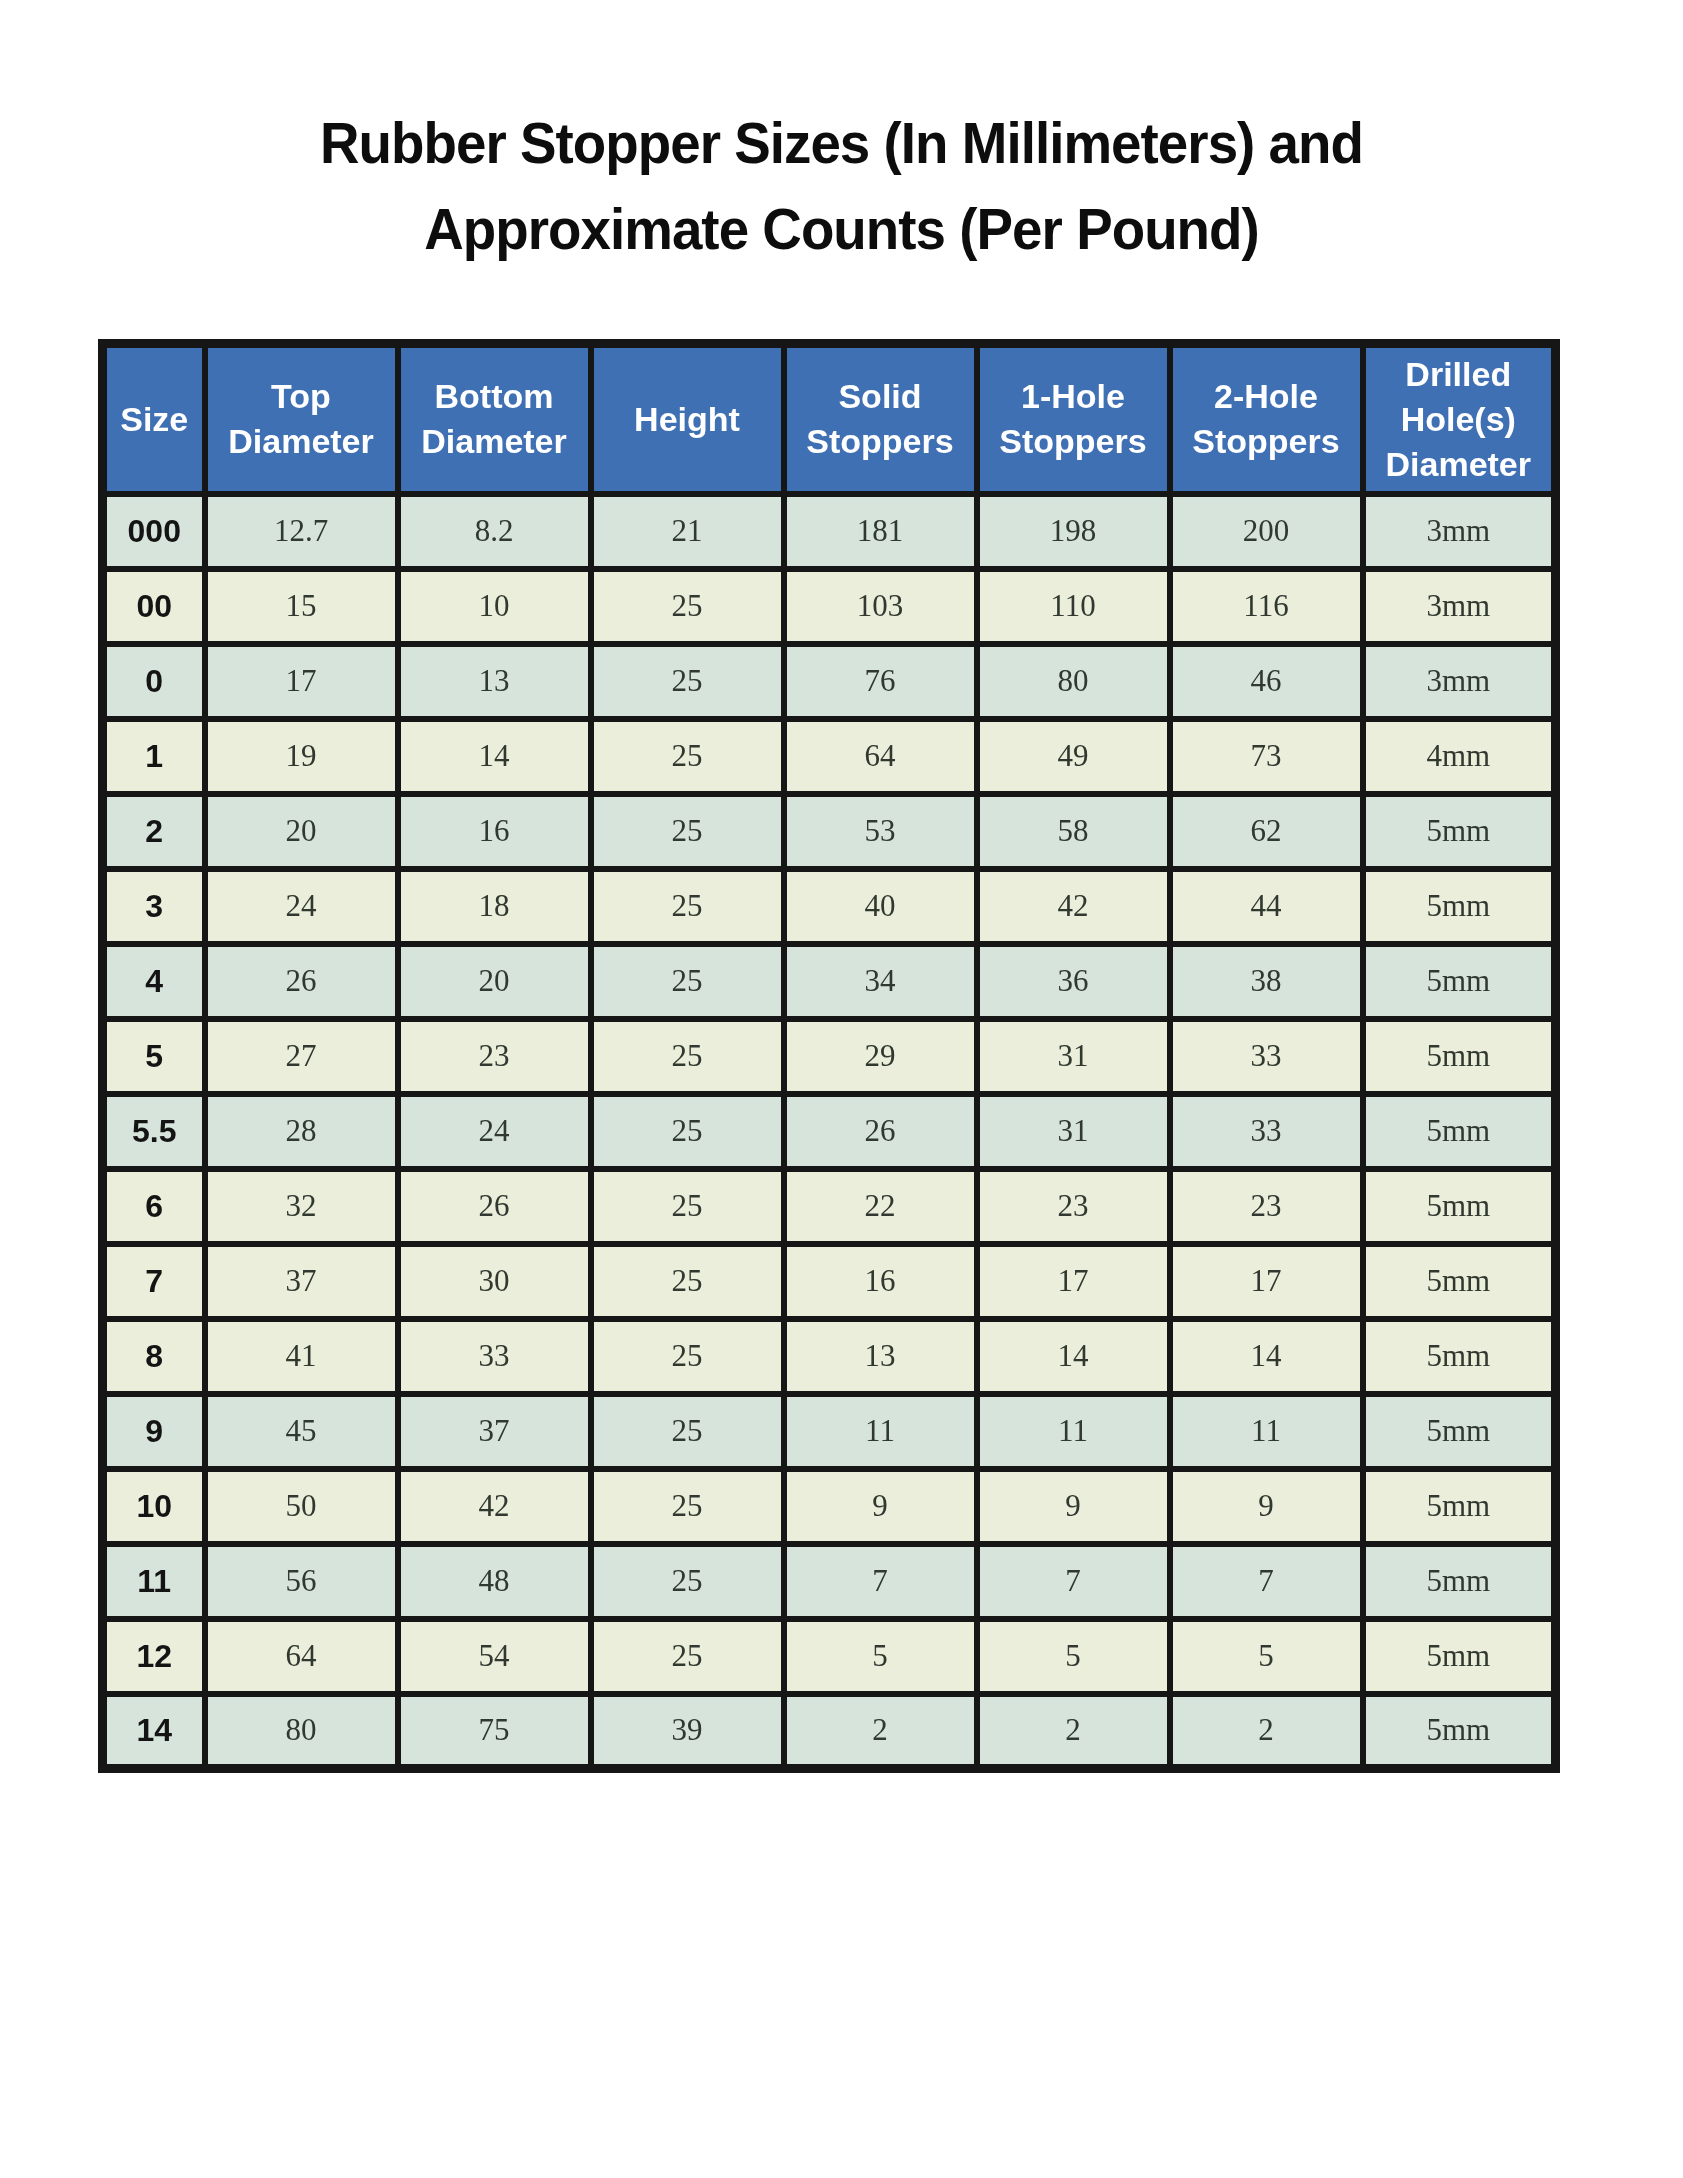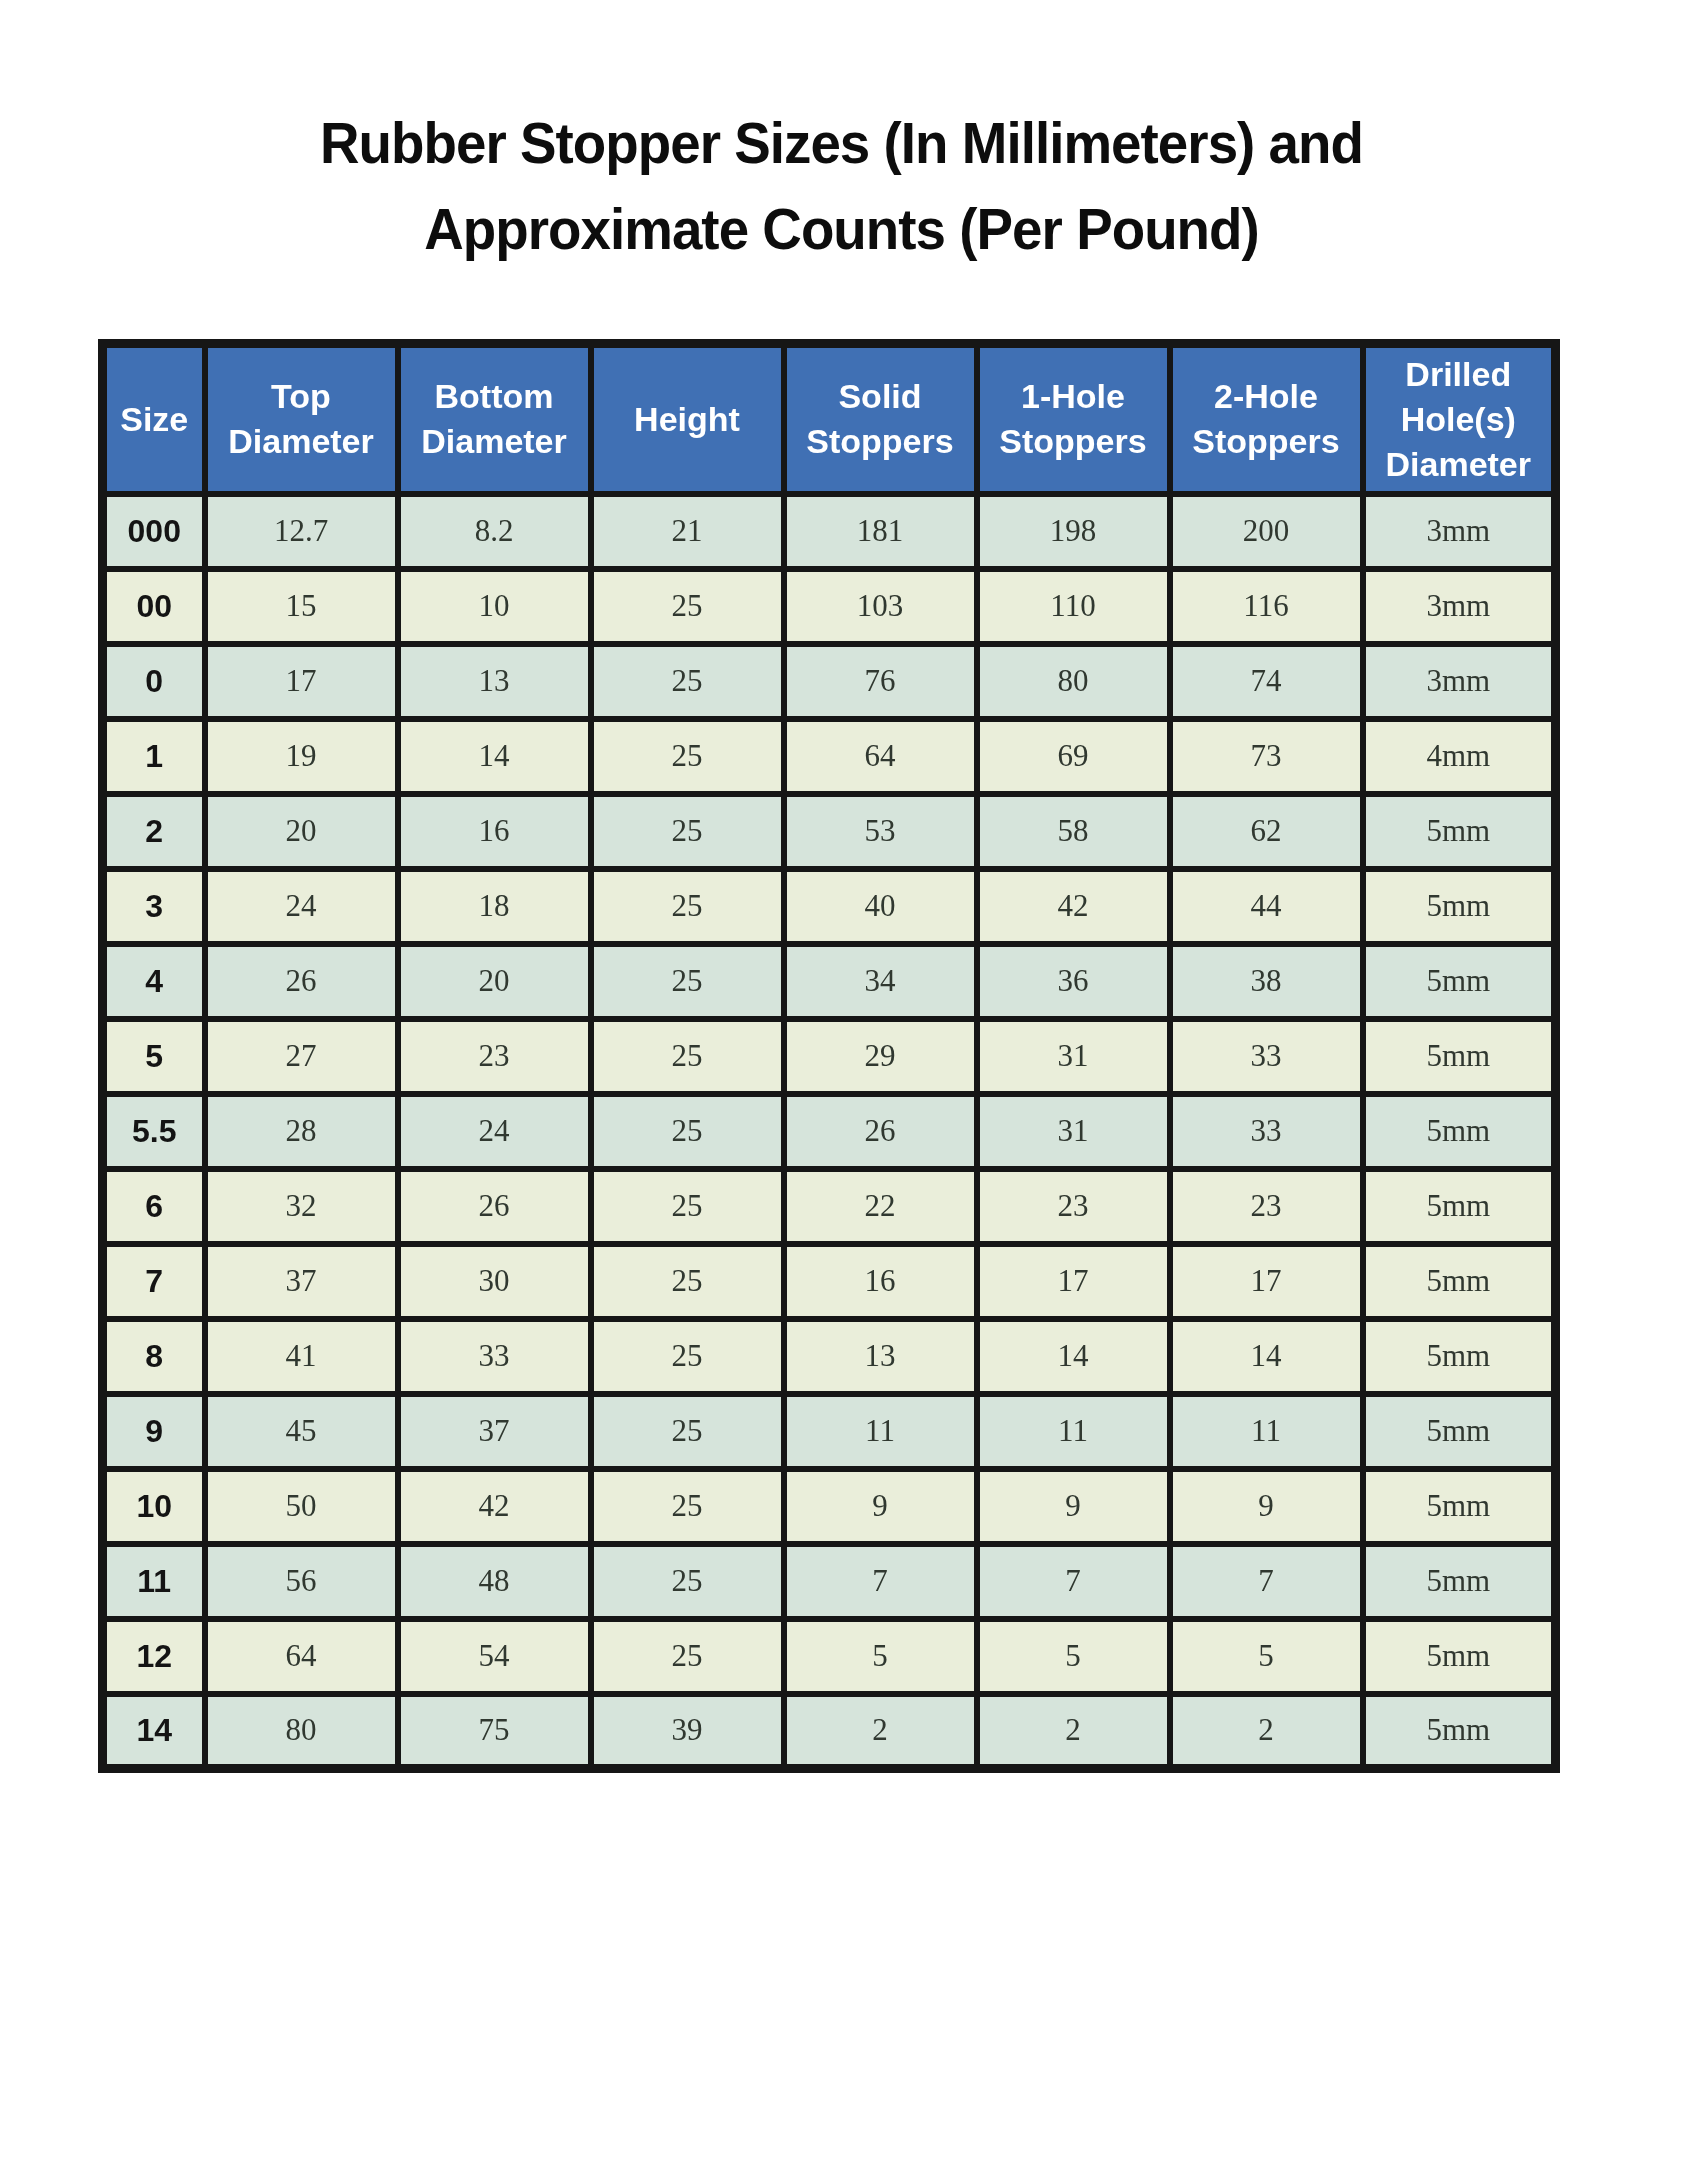--- a/index.html
+++ b/index.html
@@ -129,30 +129,30 @@
           <td class="value-cell">116</td>
           <td class="value-cell">3mm</td>
         </tr>
         <tr class="row-a">
           <td class="size-cell">0</td>
           <td class="value-cell">17</td>
           <td class="value-cell">13</td>
           <td class="value-cell">25</td>
           <td class="value-cell">76</td>
           <td class="value-cell">80</td>
-          <td class="value-cell">74</td>
+          <td class="value-cell">46</td>
           <td class="value-cell">3mm</td>
         </tr>
         <tr class="row-b">
           <td class="size-cell">1</td>
           <td class="value-cell">19</td>
           <td class="value-cell">14</td>
           <td class="value-cell">25</td>
           <td class="value-cell">64</td>
-          <td class="value-cell">69</td>
+          <td class="value-cell">49</td>
           <td class="value-cell">73</td>
           <td class="value-cell">4mm</td>
         </tr>
         <tr class="row-a">
           <td class="size-cell">2</td>
           <td class="value-cell">20</td>
           <td class="value-cell">16</td>
           <td class="value-cell">25</td>
           <td class="value-cell">53</td>
           <td class="value-cell">58</td>

